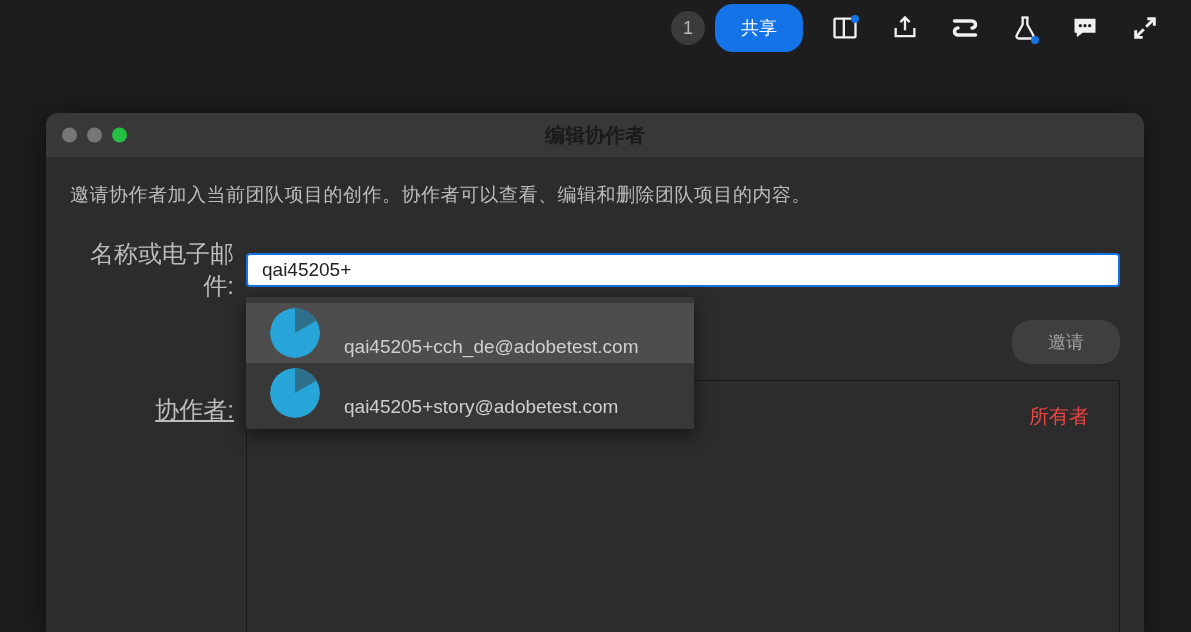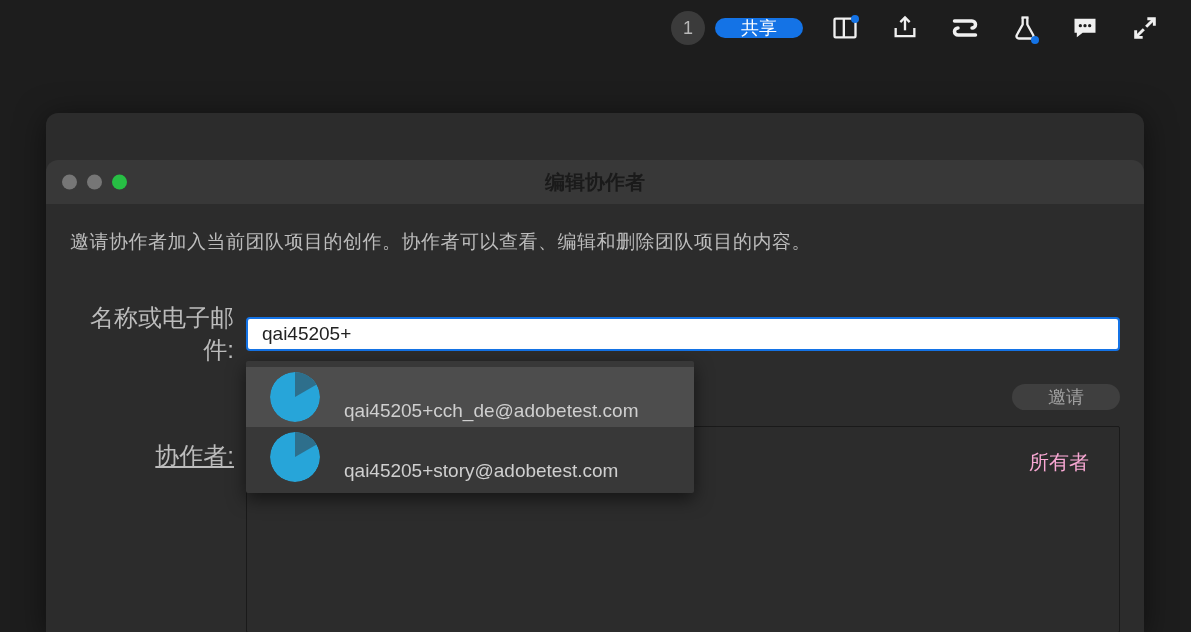--- a/index.html
+++ b/index.html
@@ -24,21 +24,21 @@
     }
     .badge-circle {
       width: 34px; height: 34px; border-radius: 50%;
       background: #3b3b3b;
       color: #b8b8b8;
       display: flex; align-items: center; justify-content: center;
       font-size: 18px;
       margin-right: 6px;
     }
     .share-btn {
-      height: 20px;
+      height: 48px;
       padding: 0 26px;
       border-radius: 18px;
       background: #1473e6;
       color: #fff;
       font-size: 18px;
       font-weight: 500;
       display: flex; align-items: center; justify-content: center;
       margin-right: 10px;
       text-align: center;
     }
@@ -70,21 +70,20 @@
       flex-direction: column;
     }
     .titlebar {
       height: 44px;
       background: #383838;
       border-top-left-radius: 12px;
       border-top-right-radius: 12px;
       display: flex;
       align-items: center;
       position: relative;
-      margin-top: 47px;
     }
     .traffic-lights {
       position: absolute;
       left: 16px;
       top: 50%;
       transform: translateY(-50%);
       display: flex;
       gap: 10px;
     }
     .tl { width: 15px; height: 15px; border-radius: 50%; }
@@ -101,21 +100,21 @@
     .modal-body {
       padding: 24px 24px 0 24px;
       display: flex;
       flex-direction: column;
       flex: 1;
     }
     .description {
       font-size: 19px;
       color: #bcbcbc;
       letter-spacing: 0.5px;
-      margin-bottom: 45px;
+      margin-bottom: 28px;
       line-height: 1.5;
     }
 
     .row {
       display: flex;
       align-items: center;
       gap: 12px;
     }
     .label-col {
       width: 164px;
@@ -166,21 +165,21 @@
       overflow: hidden;
       flex-shrink: 0;
     }
     .suggest-email { font-size: 19px; color: #cfcfcf; }
 
     
     .invite-row {
       margin-top: 18px;
     }
     .invite-btn {
-      height: 26px;
+      height: 44px;
       padding: 0 36px;
       border-radius: 19px;
       background: #3f3f3f;
       color: #9f9f9f;
       font-size: 18px;
       display: inline-flex;
       align-items: center;
       justify-content: center;
     }
 
@@ -197,21 +196,21 @@
       border: 1px solid #1a1a1a;
       border-radius: 2px;
       background: #2c2c2c;
       position: relative;
     }
     .role-text {
       position: absolute;
       top: 22px;
       right: 30px;
       font-size: 20px;
-      color: #f9a8d4;
+      color: #ef4444;
     }
   </style>
 </head>
 <body>
 
 <div class="top-toolbar">
   <div class="badge-circle">1</div>
   <div class="share-btn">共享</div>
 
   <div class="tb-icon">

